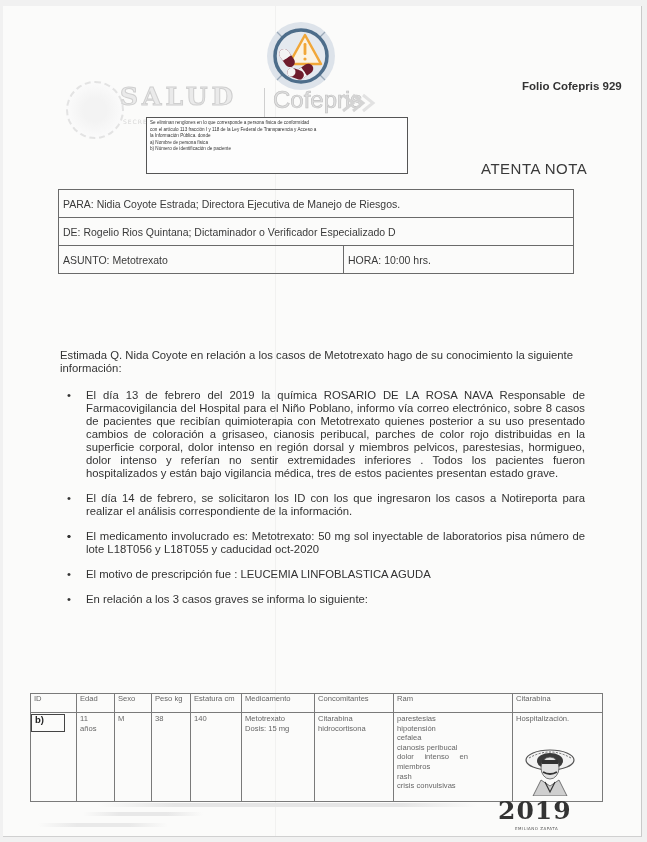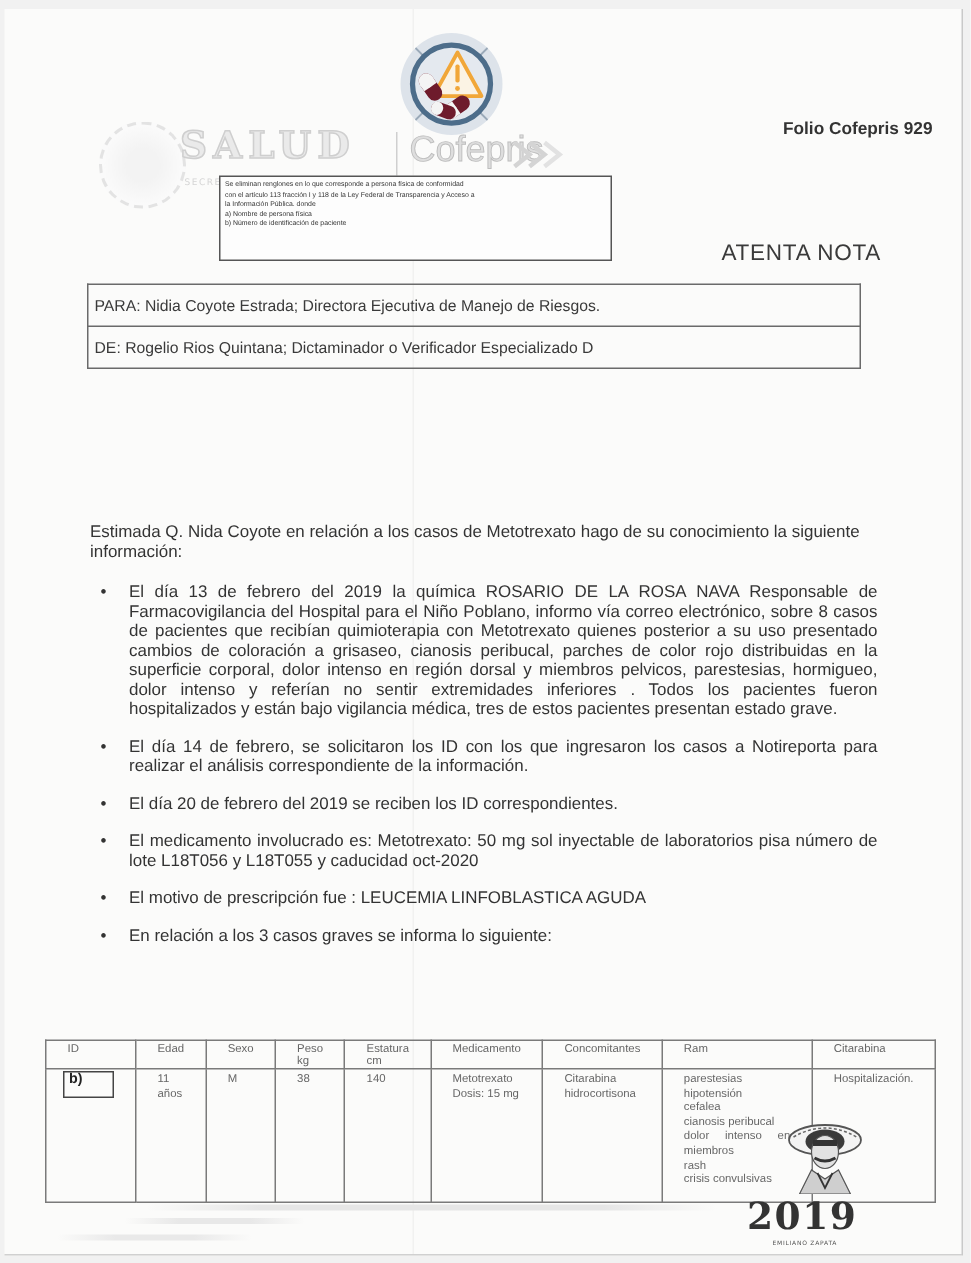--- a/index.html
+++ b/index.html
@@ -64,21 +64,21 @@
   .intro { left: 57px; top: 343px; width: 525px; }
   .bullets { left: 57px; top: 383px; width: 525px; margin: 0; padding: 0; list-style: none; }
   .bullets li { position: relative; padding-left: 26px; margin-bottom: 12px; text-align: justify; }
   .bullets li .dot { position: absolute; left: 7px; top: 0; }
 
   
   .cases {
     left: 27px; top: 687px; width: 573px; border-collapse: collapse;
     font-family: "Liberation Sans", sans-serif; font-size: 7.6px; color: #666;
   }
-  .cases th, .cases td { border: 1px solid #7a7a7a; padding: 1px 14px; vertical-align: top; text-align: left; font-weight: normal; }
+  .cases th, .cases td { border: 1px solid #7a7a7a; padding: 1px 3px; vertical-align: top; text-align: left; font-weight: normal; }
   .cases th { height: 16px; line-height: 8px; }
   .cases td { height: 86px; line-height: 9.6px; }
   .id-box { display: inline-block; width: 34px; height: 18px; border: 1px solid #444; font-weight: bold; font-size: 9.5px; color: #222; padding-left: 3px; box-sizing: border-box; margin-left: -3px; }
 
   .zapata { left: 520px; top: 740px; width: 54px; height: 50px; }
   .year { left: 495px; top: 790px; font-family: "DejaVu Serif", serif; font-weight: bold; font-size: 25px; color: #333; letter-spacing: 1px; }
   .year-sub { left: 512px; top: 820px; font-size: 4px; color: #555; letter-spacing: 0.5px; }
 
   .footer-line { font-size: 5px; color: #d2d2d2; font-family: "Liberation Sans", sans-serif; white-space: nowrap; }
   .fold { left: 272px; top: 0; width: 1px; height: 830px; background: rgba(0,0,0,0.04); }
@@ -137,29 +137,33 @@
   <div class="abs atenta">ATENTA NOTA</div>
 
   <table class="abs hdr">
     <tbody>
         <tr>
       <td colspan="3">PARA: Nidia Coyote Estrada; Directora Ejecutiva de Manejo de Riesgos.</td>
     </tr>
     <tr>
       <td colspan="3">DE: Rogelio Rios Quintana; Dictaminador o Verificador Especializado D</td>
     </tr>
+    <tr>
+      <td colspan="2" style="border-right:1px solid #6a6a6a">ASUNTO: Metotrexato</td>
+      <td>HORA: 10:00 hrs.</td>
+    </tr>
   </tbody>
     </table>
 
   <div class="abs body-text intro">Estimada Q. Nida Coyote en relación a los casos de Metotrexato hago de su conocimiento la siguiente información:</div>
 
   <ul class="abs body-text bullets">
     <li><span class="dot">•</span><span>El día 13 de febrero del 2019 la química ROSARIO DE LA ROSA NAVA Responsable de Farmacovigilancia del Hospital para el Niño Poblano, informo vía correo electrónico, sobre    8 casos de pacientes que recibían quimioterapia con Metotrexato quienes posterior a su uso presentado cambios de coloración a grisaseo, cianosis peribucal, parches de color rojo distribuidas en la superficie corporal, dolor intenso en región dorsal y miembros pelvicos, parestesias, hormigueo, dolor intenso y referían no sentir extremidades inferiores . Todos los pacientes fueron hospitalizados y están bajo vigilancia médica, tres de estos pacientes presentan estado grave.</span></li>
     <li><span class="dot">•</span><span>El día 14 de febrero, se solicitaron los ID con los que ingresaron los casos a Notireporta para realizar el análisis correspondiente de la información.</span></li>
-    <li><span class="dot">•</span><span>El día 20 de febrero del 2019 se reciben los ID correspondientes.</span></li>
+    <li><span class="dot">•</span></li>
     <li><span class="dot">•</span><span>El medicamento involucrado es: Metotrexato: 50 mg sol inyectable  de laboratorios pisa número de lote L18T056 y L18T055 y caducidad oct-2020</span></li>
     <li><span class="dot">•</span><span>El motivo de prescripción fue : LEUCEMIA LINFOBLASTICA AGUDA</span></li>
     <li><span class="dot">•</span><span>En relación a los 3 casos graves se informa lo siguiente:</span></li>
   </ul>
 
   <table class="abs cases">
     <tbody>
         <tr>
       <th style="width:39px">ID</th>
       <th style="width:31px">Edad</th>

